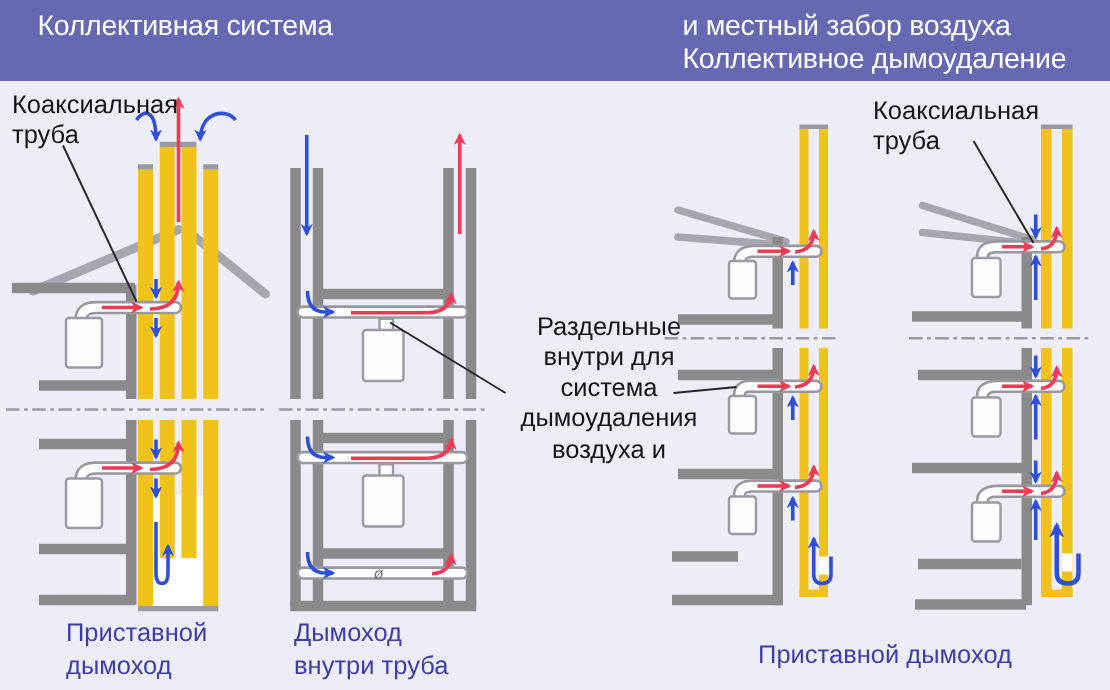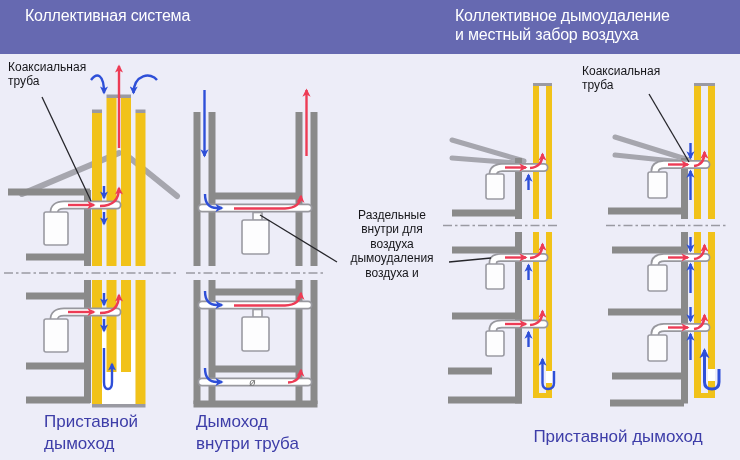--- a/index.html
+++ b/index.html
@@ -5,25 +5,25 @@
   :root{
     --page_bg:#EDEDF8; --header_purple:#6669B1; --pipe_yellow:#F1C219;
     --wall_gray:#8A8A8A; --roof_gray:#A6A6AE; --cap_gray:#9A9AA2;
     --smoke_red:#ED3B55; --air_blue:#2E4FD8; --caption_blue:#3D3DA8;
     --label_black:#16161A; --pipe_edge:#98989E;
   }
   html,body{margin:0;padding:0;}
   body{font-family:"Liberation Sans","DejaVu Sans",sans-serif;background:#fff;}
   .stage{position:relative;width:740px;height:460px;background:var(--page_bg);overflow:hidden;}
   .header-band{position:absolute;left:0;top:0;width:740px;height:54px;background:var(--header_purple);}
-  .header-text{position:absolute;top:7px;color:#fff;font-size:16px;line-height:1.18;letter-spacing:-0.2px;}
+  .header-text{position:absolute;top:7px;color:#fff;font-size:19px;line-height:1.18;letter-spacing:-0.2px;}
   .header-text.left{left:25px;}
   .header-text.right{left:455px;}
   .scene{position:absolute;left:0;top:0;}
-  .lbl{position:absolute;color:var(--label_black);font-size:12px;line-height:1.2;}
+  .lbl{position:absolute;color:var(--label_black);font-size:17px;line-height:1.2;}
   .lbl.center{text-align:center;}
   .cap{position:absolute;color:var(--caption_blue);font-size:17px;line-height:1.28;}
   .cap.center{text-align:center;}
   
   .wall{stroke:var(--wall_gray);stroke-width:7;fill:none;}
   .roof{stroke:var(--roof_gray);stroke-width:6;fill:none;stroke-linecap:round;}
   .roofthin{stroke:var(--roof_gray);stroke-width:5;fill:none;stroke-linecap:round;}
   .bar{fill:var(--pipe_yellow);}
   .capg{fill:var(--cap_gray);}
   .pout{stroke:var(--pipe_edge);stroke-width:9;fill:none;stroke-linecap:round;}
@@ -267,42 +267,42 @@
       <path class="callout" d="M337,262 L260,215"></path>
       <path class="callout" d="M449,262 L491,258"></path>
       <path class="callout" d="M649,94 L689,162"></path>
     </g>
   </svg>
 
   <div class="header-text left">
     <div>Коллективная система</div>
   </div>
   <div class="header-text right">
+    <div>и местный забор воздуха</div>
     <div>Коллективное дымоудаление</div>
-    <div>и местный забор воздуха</div>
   </div>
 
   <div class="lbl" style="left:8px;top:60px;">
     <div>Коаксиальная</div>
     <div>труба</div>
   </div>
   <div class="lbl" style="left:582px;top:64px;">
     <div>Коаксиальная</div>
     <div>труба</div>
   </div>
-  <div class="lbl center" style="left:330px;top:208px;width:124px;">
+  <div class="lbl center" style="left:344px;top:208px;width:124px;">
     <div>Раздельные</div>
     <div>внутри для</div>
-    <div>воздуха</div>
+    <div>система</div>
     <div>дымоудаления</div>
     <div>воздуха и</div>
   </div>
 
   <div class="cap" style="left:44px;top:411px;">
     <div>Приставной</div>
     <div>дымоход</div>
   </div>
   <div class="cap" style="left:196px;top:411px;">
     <div>Дымоход</div>
     <div>внутри труба</div>
   </div>
-  <div class="cap center" style="left:508px;top:426px;width:220px;">Приставной дымоход</div>
+  <div class="cap center" style="left:480px;top:426px;width:220px;">Приставной дымоход</div>
 </div>
 
 </body></html>

